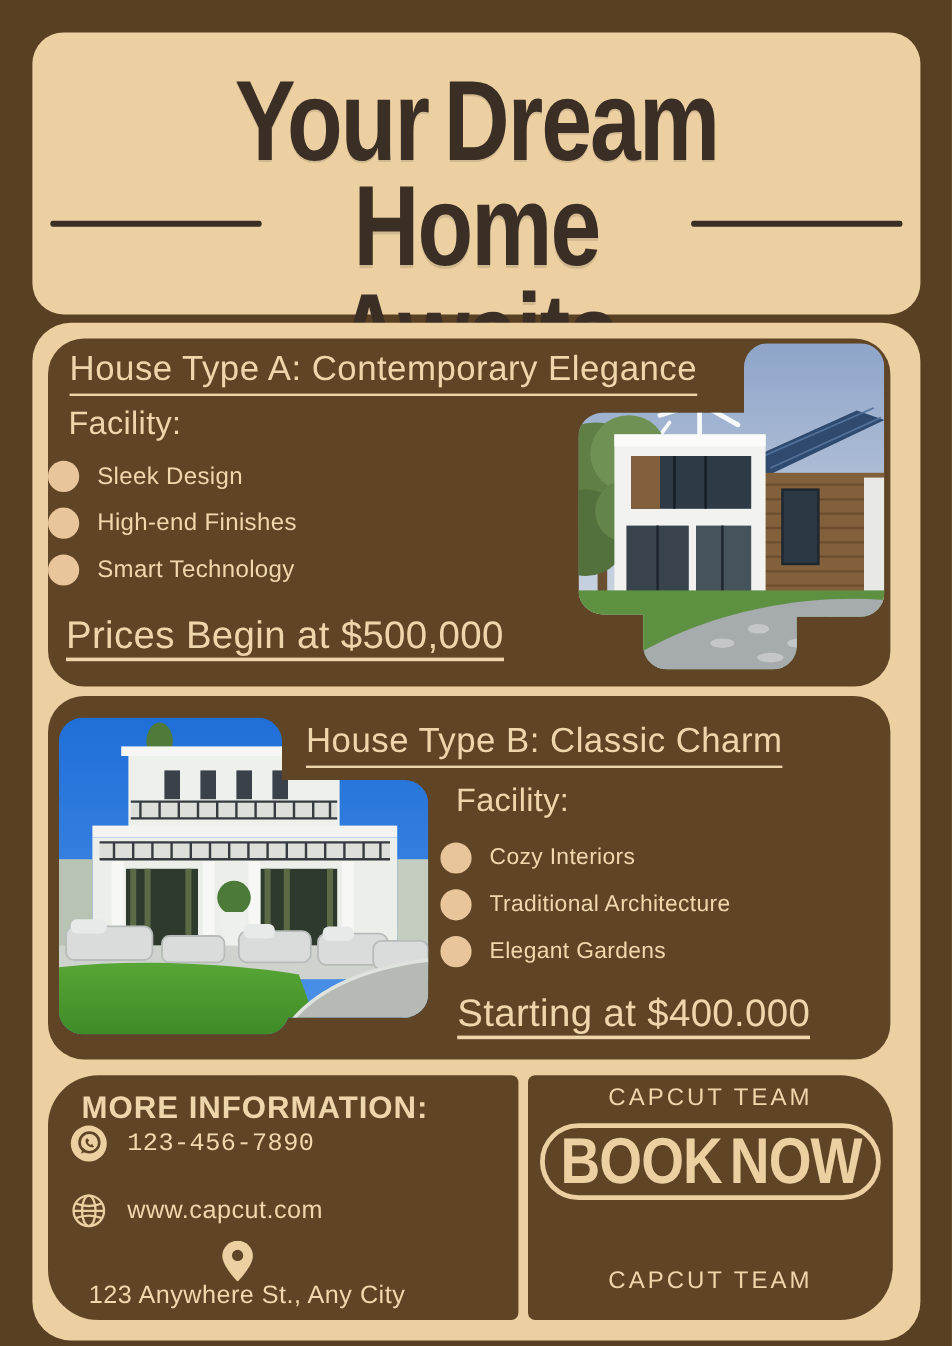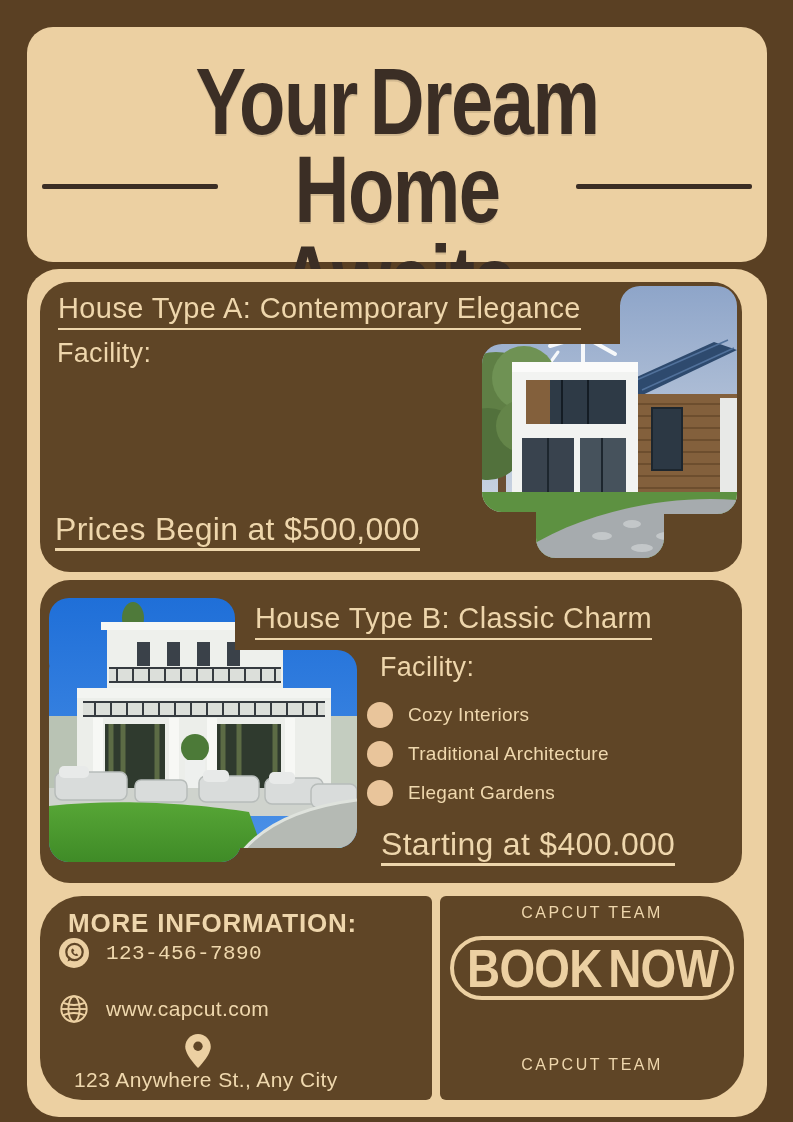--- a/index.html
+++ b/index.html
@@ -44,21 +44,21 @@
 
   
   .info-title{position:absolute;left:28px;top:12px;color:#eed6ac;font-weight:bold;
               font-size:26px;letter-spacing:.8px;}
   .info-row{position:absolute;left:18px;display:flex;align-items:center;}
   .info-row .txt{margin-left:16px;color:#efd8ae;font-size:21px;letter-spacing:.4px;}
   .icon-box{width:32px;height:34px;display:flex;align-items:center;justify-content:center;flex:none;}
 
   
   .team-label{position:absolute;width:100%;text-align:center;color:#eed6ac;
-              font-size:16px;letter-spacing:2.5px;}
+              font-size:20px;letter-spacing:2.5px;}
   .team-top{top:8px;} .team-bottom{top:160px;}
   .cta{position:absolute;left:50%;top:40px;transform:translateX(-50%);
        width:284px;height:64px;border:4px solid #ecd0a2;border-radius:52px;
        background:transparent;display:flex;align-items:center;justify-content:center;
        cursor:pointer;}
   .cta span{display:inline-block;transform:scaleX(.85);color:#ecd0a2;font-weight:bold;
             font-size:54px;letter-spacing:-1px;word-spacing:-6px;white-space:nowrap;}
 </style>
 </head>
 <body>
@@ -75,20 +75,34 @@
     <div class="rule rule-left"></div>
     <div class="rule rule-right"></div>
   </div>
 
   <div class="frame"></div>
 
   <div class="card card-a">
     <div class="sec-title" style="left:18px;top:10px;">House Type A: Contemporary Elegance</div>
     <div class="facility" style="left:17px;top:56px;">Facility:</div>
 
+    <ul class="blist" style="left:0;top:102px;">
+      <li>
+        <span class="dot"></span>
+        <span class="blabel">Sleek Design</span>
+      </li>
+      <li>
+        <span class="dot"></span>
+        <span class="blabel">High-end Finishes</span>
+      </li>
+      <li>
+        <span class="dot"></span>
+        <span class="blabel">Smart Technology</span>
+      </li>
+    </ul>
 
     <div class="price" style="left:15px;top:229px;">Prices Begin at $500,000</div>
 
     <svg class="photo" style="left:442px;top:4px;" width="255" height="272" viewBox="0 0 255 272">
       <defs>
         <clipPath id="clipA">
           <rect x="138" y="0" width="117" height="228" rx="20"></rect>
           <rect x="0" y="58" width="255" height="168" rx="20"></rect>
           <rect x="54" y="196" width="128" height="76" rx="20"></rect>
         </clipPath>

